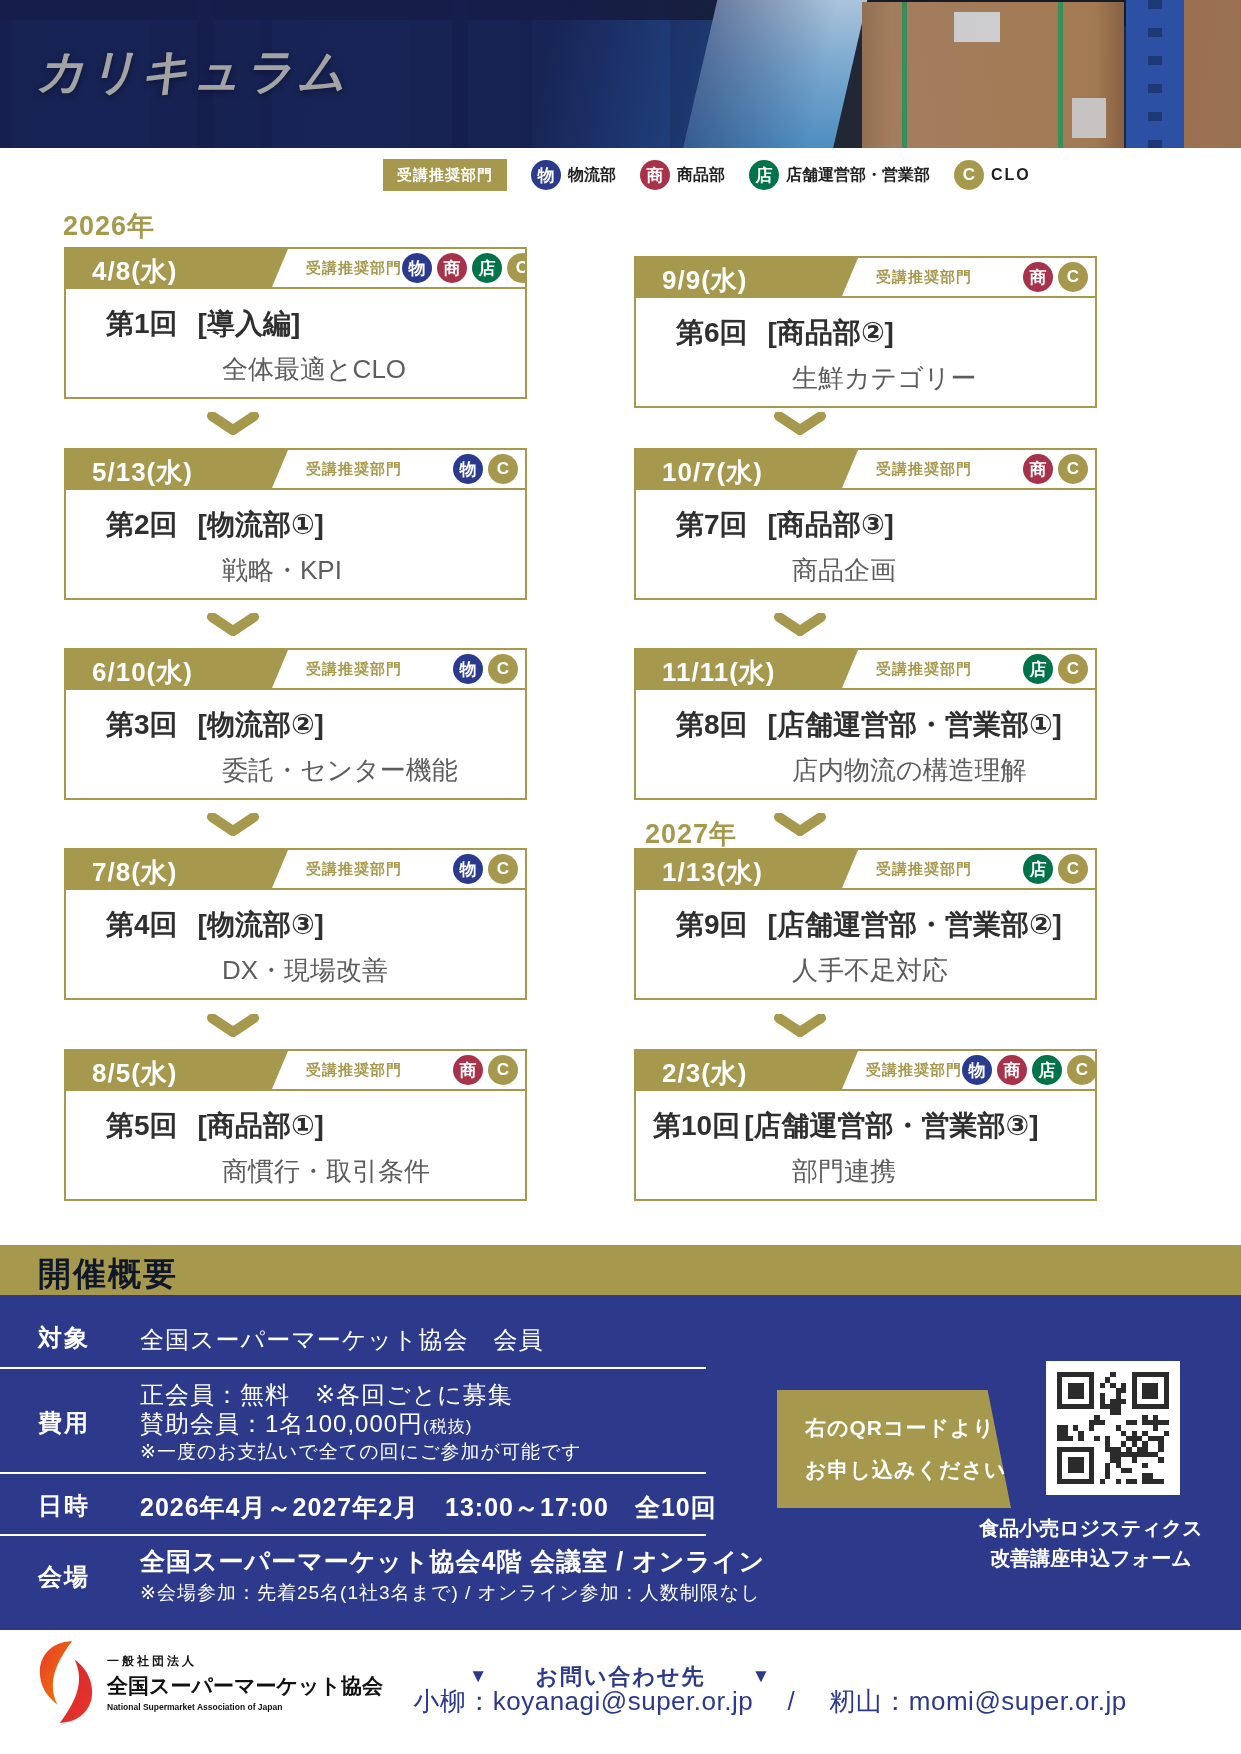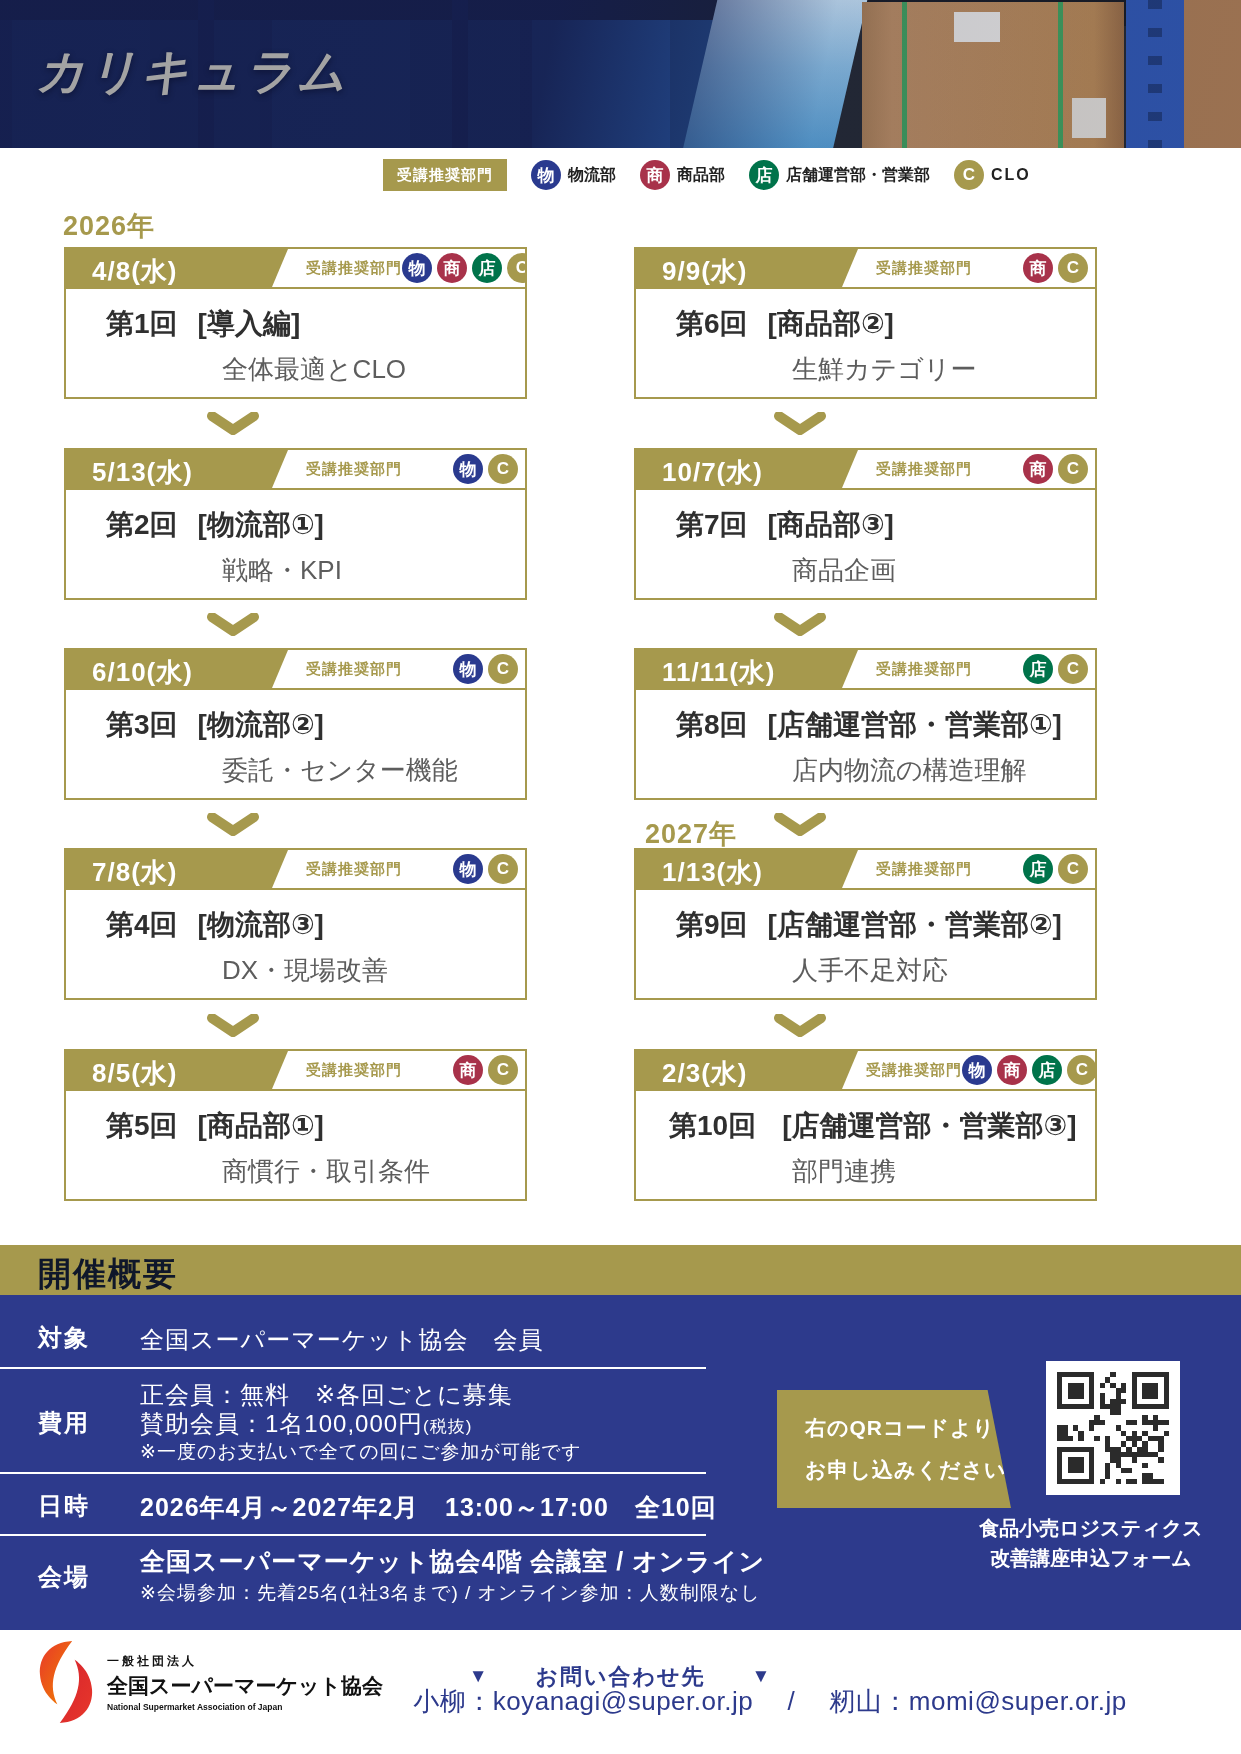--- a/index.html
+++ b/index.html
@@ -231,21 +231,21 @@
         </span>
       </span>
   </div>
   <div class="card-title">
     <span>第5回</span>
       <span>[商品部①]</span>
     </div>
   <div class="card-sub">商慣行・取引条件</div>
 </section>
 
-<section class="card" style="left:634px;top:247px">
+<section class="card" style="left:634px;top:256px">
   <div class="card-head">
     <span class="card-date">9/9(水)</span>
     <span class="head-right">
         <span class="rec">受講推奨部門</span>
       <span class="badges">
           <span class="badge b-sho">商</span>
           <span class="badge b-clo">C</span>
         </span>
       </span>
   </div>
@@ -316,21 +316,21 @@
     <span class="head-right" style="padding-left:24px">
       <span class="rec">受講推奨部門</span>
       <span class="badges">
           <span class="badge b-butsu">物</span>
           <span class="badge b-sho">商</span>
           <span class="badge b-ten">店</span>
           <span class="badge b-clo">C</span>
         </span>
       </span>
   </div>
-  <div class="card-title" style="margin-left:33px;gap:26px">
+  <div class="card-title" style="margin-left:17px;gap:4px">
     <span>第10回</span>
       <span>[店舗運営部・営業部③]</span>
     </div>
   <div class="card-sub">部門連携</div>
 </section>
 
 <div class="arrow" style="left:207px;top:412px"><svg width="52" height="24" viewBox="0 0 52 24">
       <polyline points="5,4 26,18 47,4" fill="none" stroke="#a6994d" stroke-width="10" stroke-linecap="round" stroke-linejoin="round"></polyline>
     </svg></div>
 <div class="arrow" style="left:207px;top:613px"><svg width="52" height="24" viewBox="0 0 52 24">

